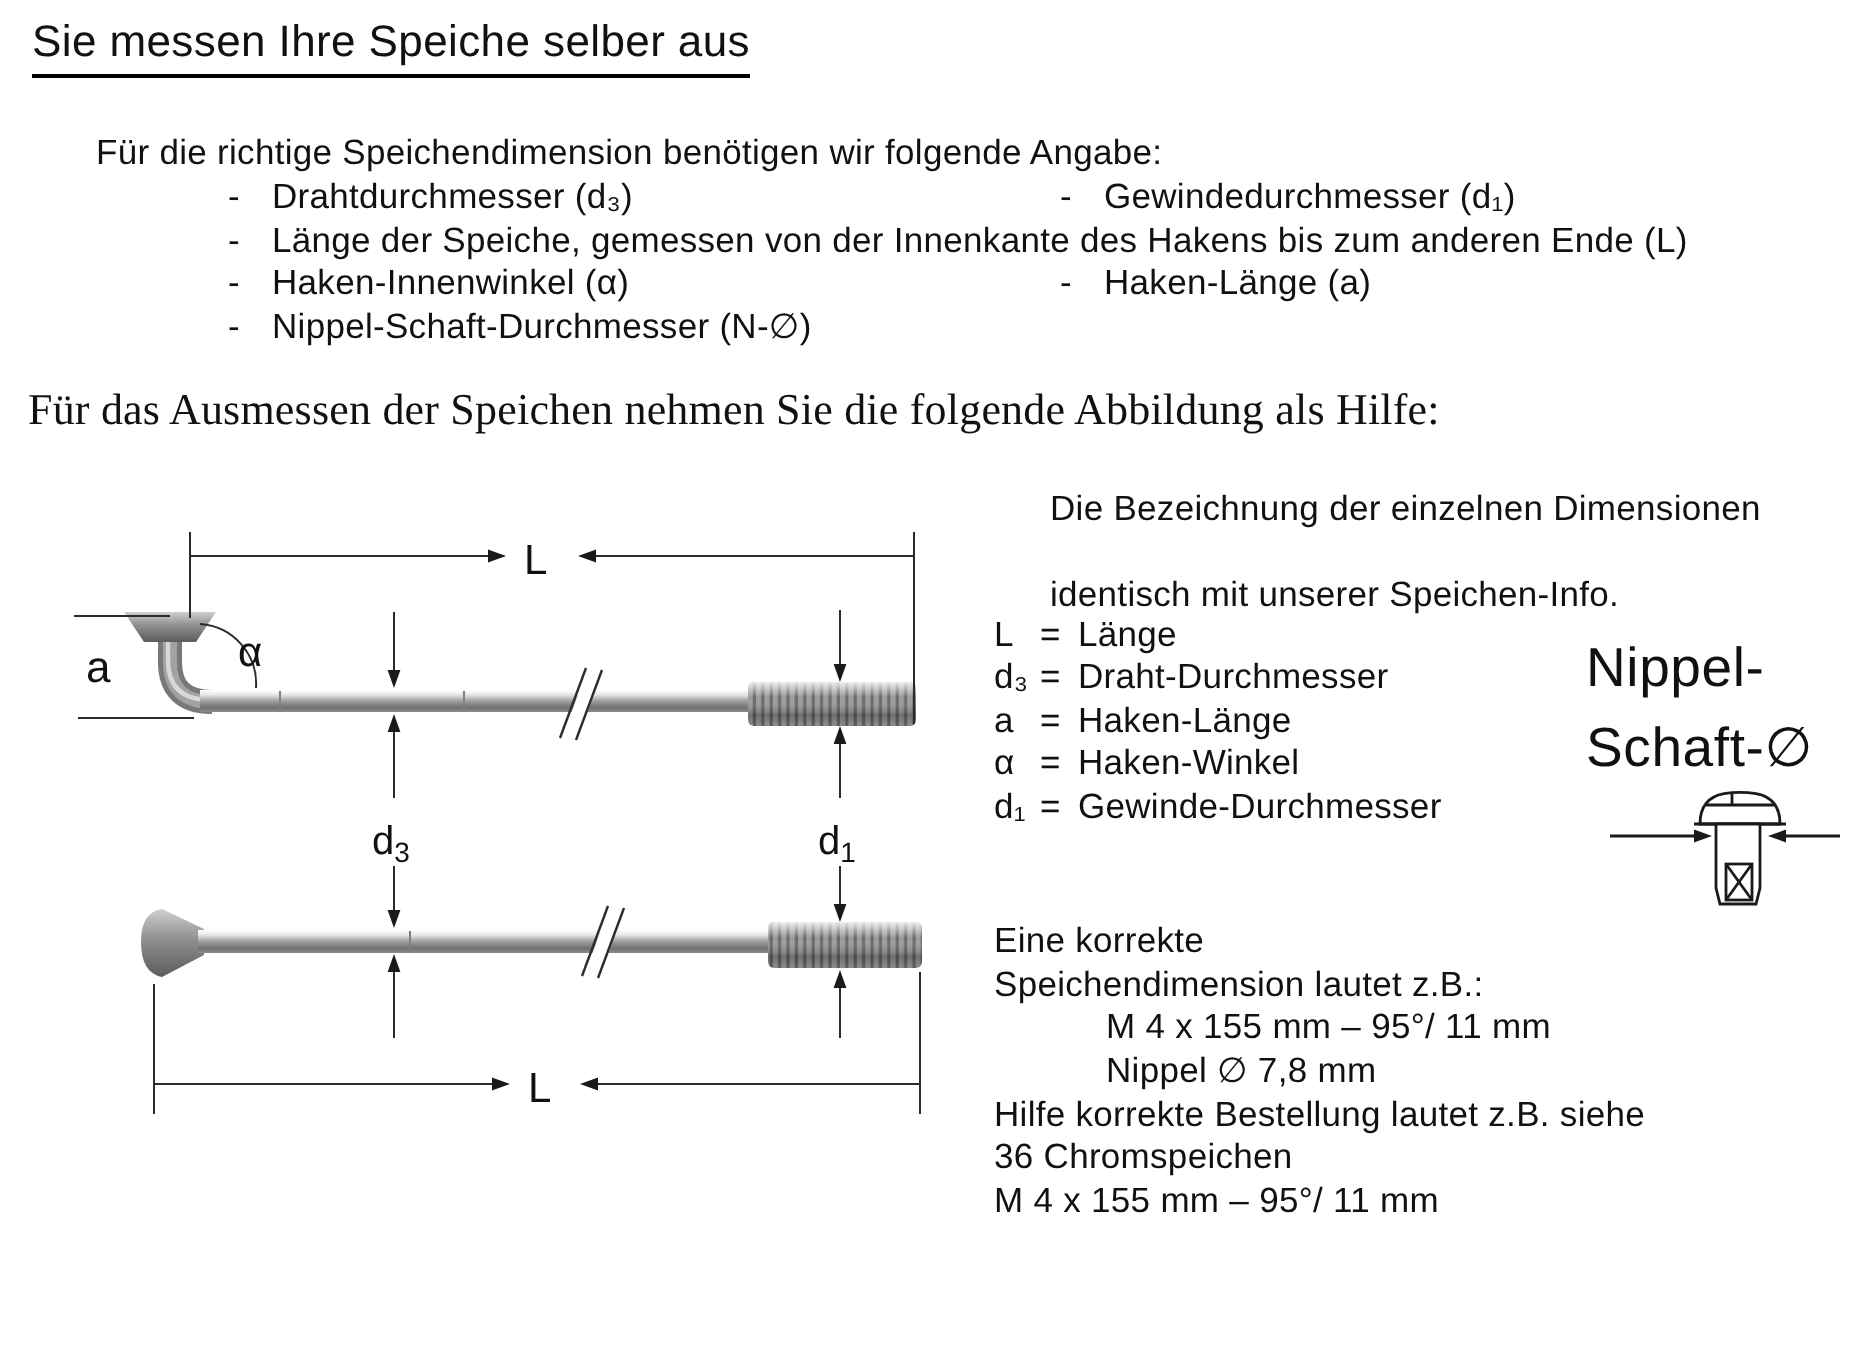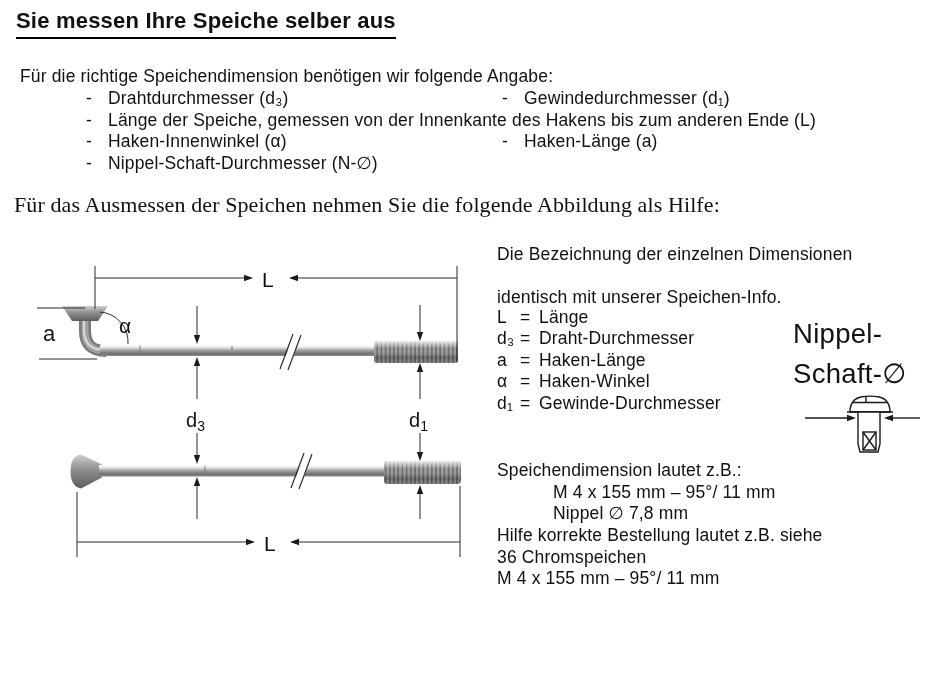--- a/index.html
+++ b/index.html
@@ -1,21 +1,21 @@
 <!DOCTYPE html>
 <html><head>
 <meta charset="utf-8">
 <style>
   html,body{margin:0;padding:0;background:#ffffff;}
   .page{position:relative;width:929px;height:681px;background:#fff;
         font-family:"Liberation Sans","DejaVu Sans",sans-serif;color:#111;overflow:hidden;}
   .abs{position:absolute;}
-  .title{font-size:22px;font-weight:bold;letter-spacing:.2px;
+  .title{font-size:22px;font-weight:normal;letter-spacing:.2px;
          border-bottom:2.5px solid #000;padding-bottom:3px;white-space:nowrap;}
-  .t{font-size:17.5px;letter-spacing:.15px;white-space:nowrap;}
+  .t{font-size:17.5px;letter-spacing:.15px;white-space:nowrap;margin-left:28px;}
   .serif{font-family:"Liberation Serif","DejaVu Serif",serif;font-size:22px;letter-spacing:.1px;}
   .legend-rows{font-size:17.5px;letter-spacing:.15px;}
   .legend-row{display:flex;height:21.4px;white-space:nowrap;}
   .term{width:23px;}
   .eq{width:19px;}
   .nippel{font-size:27.5px;line-height:40px;letter-spacing:.3px;white-space:nowrap;}
   .ex{font-size:17.5px;letter-spacing:.15px;}
   .ex-line{height:21.7px;white-space:nowrap;}
   .ind56{padding-left:56px;}
   .ind48{padding-left:48px;}
@@ -199,20 +199,21 @@
       <line x1="10" y1="33" x2="52" y2="33"></line>
       <line x1="125" y1="33" x2="98" y2="33"></line>
     </g>
     <g fill="#1a1a1a">
       <polygon points="61,33 52,29.8 52,36.2"></polygon>
       <polygon points="89,33 98,29.8 98,36.2"></polygon>
     </g>
   </svg>
 
   <div class="abs ex" style="left:497px;top:460px">
+    <div class="ex-line">Eine korrekte</div>
     <div class="ex-line">Speichendimension lautet z.B.:</div>
     <div class="ex-line ind56">M 4 x 155 mm – 95°/ 11 mm</div>
     <div class="ex-line ind56">Nippel ∅ 7,8 mm</div>
     <div class="ex-line">Hilfe korrekte Bestellung lautet z.B. siehe</div>
     <div class="ex-line">36 Chromspeichen</div>
     <div class="ex-line">M 4 x 155 mm – 95°/ 11 mm</div>
   </div>
 
 </div>
 

